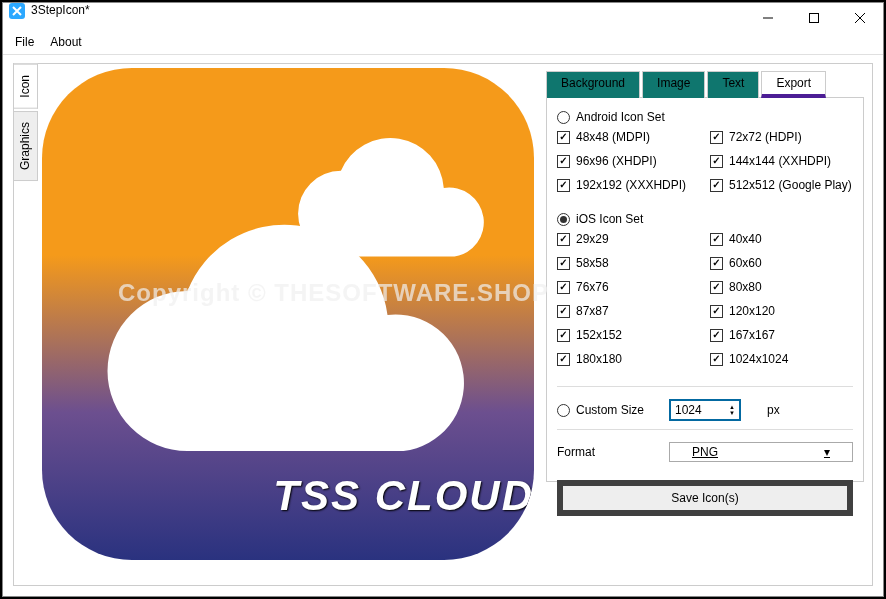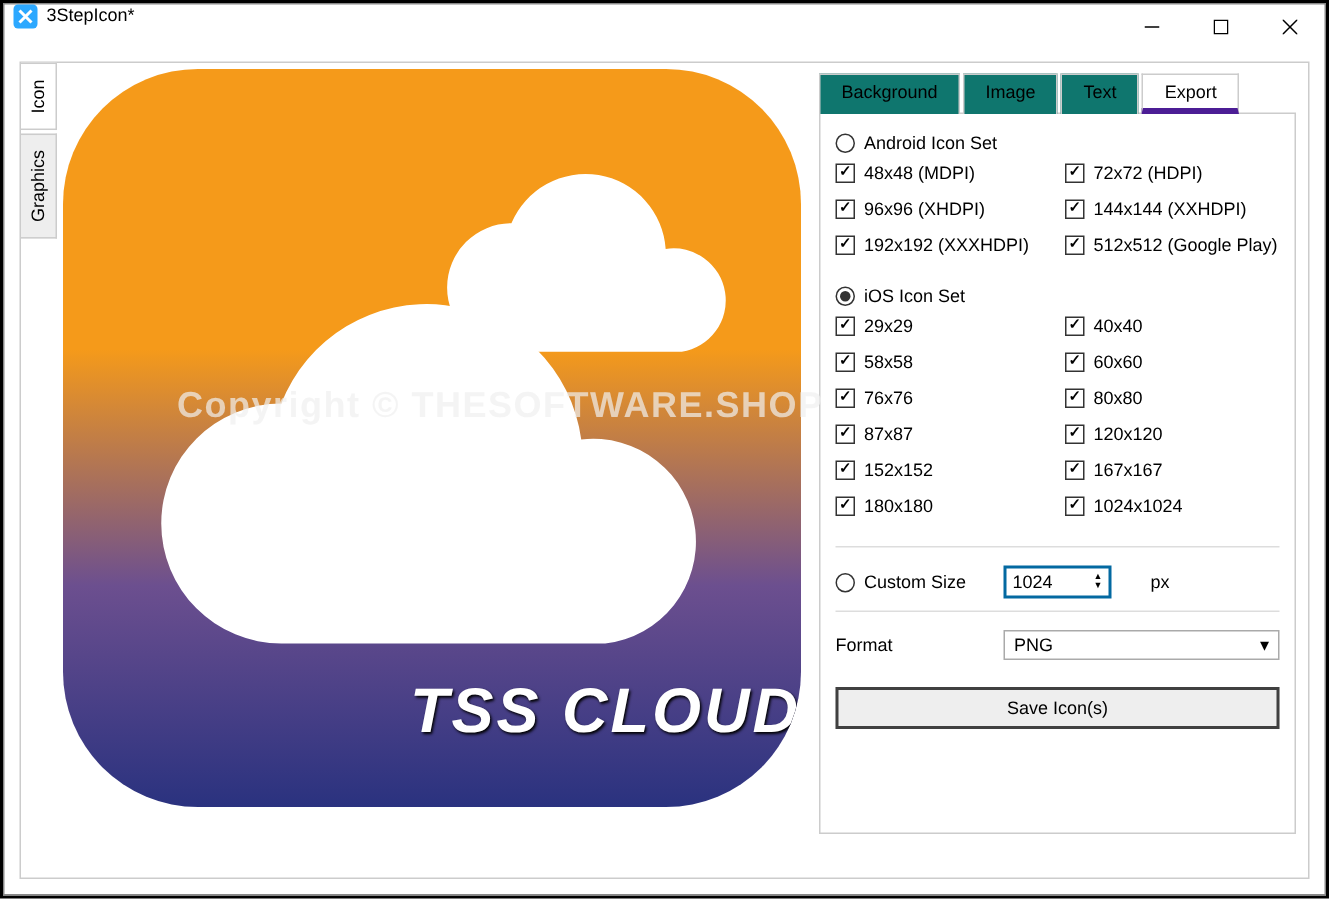--- a/index.html
+++ b/index.html
@@ -23,40 +23,40 @@
 .preview-wrap { padding: 4px; }
 .preview { width: 492px; height: 492px; border-radius: 90px; background: linear-gradient(180deg, #f59a1a 0%, #f59a1a 38%, #6c4f8f 70%, #2a327f 100%); position: relative; overflow: hidden; }
 .cloud-back { position: absolute; top: 60px; left: 240px; width: 225px; height: 150px; }
 .cloud-front { position: absolute; top: 135px; left: 55px; width: 405px; height: 260px; }
 .logo-text { position: absolute; bottom: 40px; left: 0; right: 0; text-align: right; color: #fff; font-weight: 900; font-size: 42px; letter-spacing: 2px; font-family: Arial Black, Arial, sans-serif; text-shadow: 1px 1px 2px #000; font-style: italic;}
 
 .right-pane { flex: 1; padding: 6px 8px; }
 .tabstrip { display: flex; border-bottom: 1px solid #ccc; }
 .tab { padding: 4px 14px; border: 1px solid #ccc; border-bottom: none; margin-right: 2px; background: #0f766e; cursor: pointer; position: relative; top: 1px; }
 .tab.active { background: #fff; border-bottom: 4px solid #4c1d95; }
-.panel-body { border: 1px solid #ccc; border-top: none; padding: 12px 10px; height: 480px; }
+.panel-body { border: 1px solid #ccc; border-top: none; padding: 12px 10px; height: 384px; }
 
 .row { display: flex; align-items: center; margin-bottom: 6px; }
 .radio, .check { width: 13px; height: 13px; margin-right: 6px; flex-shrink: 0; }
 .radio { border-radius: 50%; border: 1px solid #333; display: flex; align-items: center; justify-content: center; }
 .radio.sel::after { content: ""; width: 7px; height: 7px; background: #333; border-radius: 50%; }
 .check { border: 1px solid #333; display: flex; align-items: center; justify-content: center; font-size: 10px; line-height: 1; font-weight: bold; }
 .grid2 { display: grid; grid-template-columns: 1fr 1fr; gap: 4px 10px; margin-bottom: 14px; padding-left: 0; }
 .sep { height: 1px; background: #ddd; margin: 8px 0 12px; }
 
 .form-row { display: flex; align-items: center; margin-bottom: 8px; gap: 20px; }
 .form-label { width: 92px; }
 .num-input { border: 2px solid #0369a1; padding: 2px 4px; width: 72px; background: #fff; display: flex; justify-content: space-between; align-items: center; }
 .spin { display: flex; flex-direction: column; }
 .spin span { font-size: 6px; line-height: 6px; cursor: pointer; }
 .px { margin-left: 6px; }
-.select { border: 1px solid #aaa; background: #fff; padding: 2px 6px; flex: 1; display: flex; justify-content: space-between; align-items: center; cursor: pointer; }
+.select { border: 1px solid #aaa; background: #fff; padding: 2px 22px; flex: 1; display: flex; justify-content: space-between; align-items: center; cursor: pointer; text-decoration: underline; }
 .slider-track { flex: 1; height: 3px; background: #aad4ff; position: relative; margin-left: 4px; }
 .slider-thumb { position: absolute; right: 8px; top: -6px; width: 10px; height: 16px; background: #e8e8e8; border: 1px solid #888; cursor: pointer; }
-.save-btn { width: 100%; padding: 5px; border: 2px solid #404040; background: #eee; cursor: pointer; margin-top: 18px; text-align: center; }
+.save-btn { width: 100%; padding: 5px; border: 6px solid #404040; background: #eee; cursor: pointer; margin-top: 18px; text-align: center; }
 
 .watermark { position: absolute; top: 215px; left: 104px; color: rgba(240,240,240,0.7); font-size: 24px; font-weight: bold; letter-spacing: 1px; pointer-events: none; }
 </style>
 </head>
 <body>
 
 <div class="window">
   <div class="titlebar">
     <div class="app-icon">
       <svg viewBox="0 0 10 10">
@@ -76,20 +76,24 @@
           </svg>
         </div>
       <div class="win-btn close">
           <svg width="10" height="10">
             <path d="M0 0 L10 10 M10 0 L0 10" stroke="#000"></path>
           </svg>
         </div>
     </div>
   </div>
 
+  <div class="menubar">
+    <div class="menu-item">File</div>
+    <div class="menu-item">About</div>
+  </div>
 
   <div class="client">
 
     <div class="left-tabs">
       <div class="vtab">Icon</div>
       <div class="vtab inactive">Graphics</div>
     </div>
 
     <div class="preview-wrap">
       <div class="preview">

